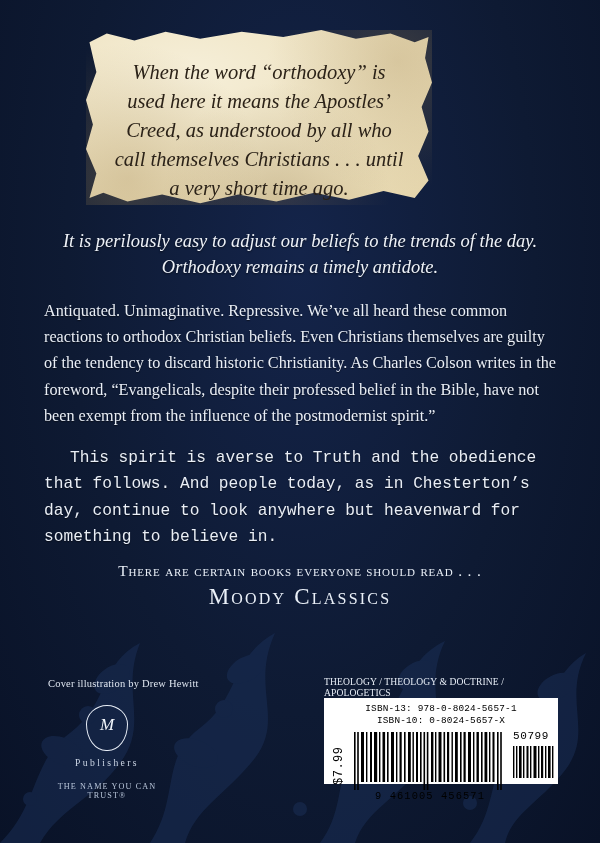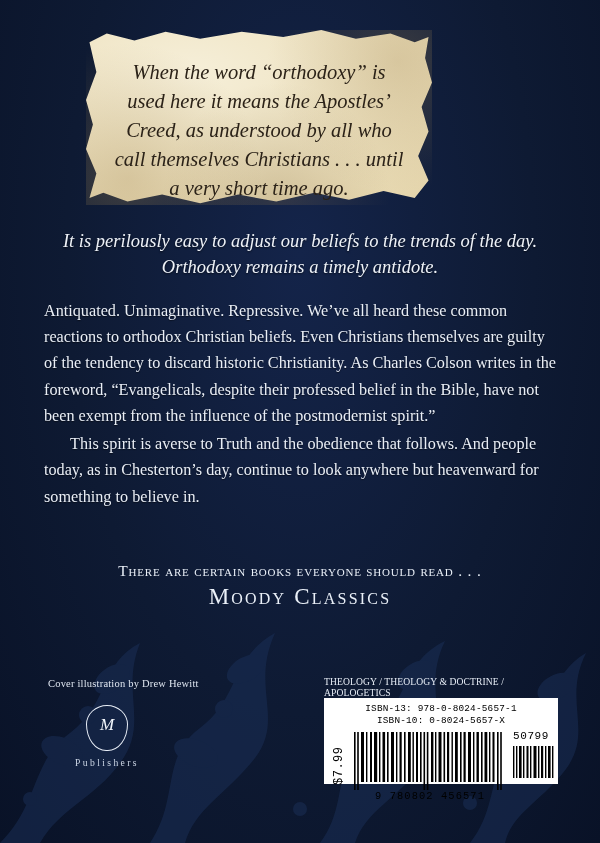--- a/index.html
+++ b/index.html
@@ -109,21 +109,21 @@
     position: absolute;
     left: 44px;
     right: 44px;
     top: 298px;
     color: #e9eef6;
     font-size: 16.2px;
     line-height: 1.62;
     text-shadow: 0 1px 1px rgba(0,0,0,0.5);
   }
   .blurb p { margin: 0; }
-  .blurb p + p { text-indent: 26px; margin-top: 2px; }
+  .blurb p + p { text-indent: 26px; margin-top: 16px; font-family: Liberation Mono, monospace; }
 
   
   .series {
     position: absolute;
     left: 0;
     right: 0;
     top: 562px;
     text-align: center;
     color: #eaf0f8;
   }
@@ -326,20 +326,21 @@
       <div class="series-line2">Moody Classics</div>
     </div>
 
     <div class="credit">Cover illustration by Drew Hewitt</div>
 
     <div class="logo">
       <div class="logo-mark">
         <span>M</span>
       </div>
       <div class="logo-sub">Publishers</div>
+      <div class="logo-tag">THE NAME YOU CAN TRUST®</div>
     </div>
 
     <div class="category">THEOLOGY / THEOLOGY &amp; DOCTRINE / APOLOGETICS</div>
 
     <div class="barcode-box">
       <div class="isbn-lines">ISBN-13:  978-0-8024-5657-1</div>
       <div class="isbn-lines">ISBN-10:  0-8024-5657-X</div>
 
       <div class="bc-area">
         <div class="price">$7.99</div>
@@ -381,21 +382,21 @@
               <rect x="127" y="0" width="1.6" height="50"></rect>
                 <rect x="130.5" y="0" width="2.8" height="50"></rect>
               <rect x="135" y="0" width="1.4" height="50"></rect>
                 <rect x="138.5" y="0" width="2" height="50"></rect>
               <rect x="143" y="0" width="1.6" height="58"></rect>
                 <rect x="146.2" y="0" width="1.6" height="58"></rect>
             </g>
           </svg>
         </div>
 
-        <div class="num-main">9 780802 456571</div>
+        <div class="num-main">9 461005 456571</div>
 
         <div class="bars-addon">
           <svg viewBox="0 0 42 46" width="42" height="46">
             <g fill="#000">
               <rect x="0" y="14" width="1.4" height="32"></rect>
                 <rect x="3" y="14" width="1.4" height="32"></rect>
               <rect x="6" y="14" width="2.6" height="32"></rect>
                 <rect x="10" y="14" width="1.4" height="32"></rect>
               <rect x="13.5" y="14" width="2" height="32"></rect>
                 <rect x="17" y="14" width="1.4" height="32"></rect>

